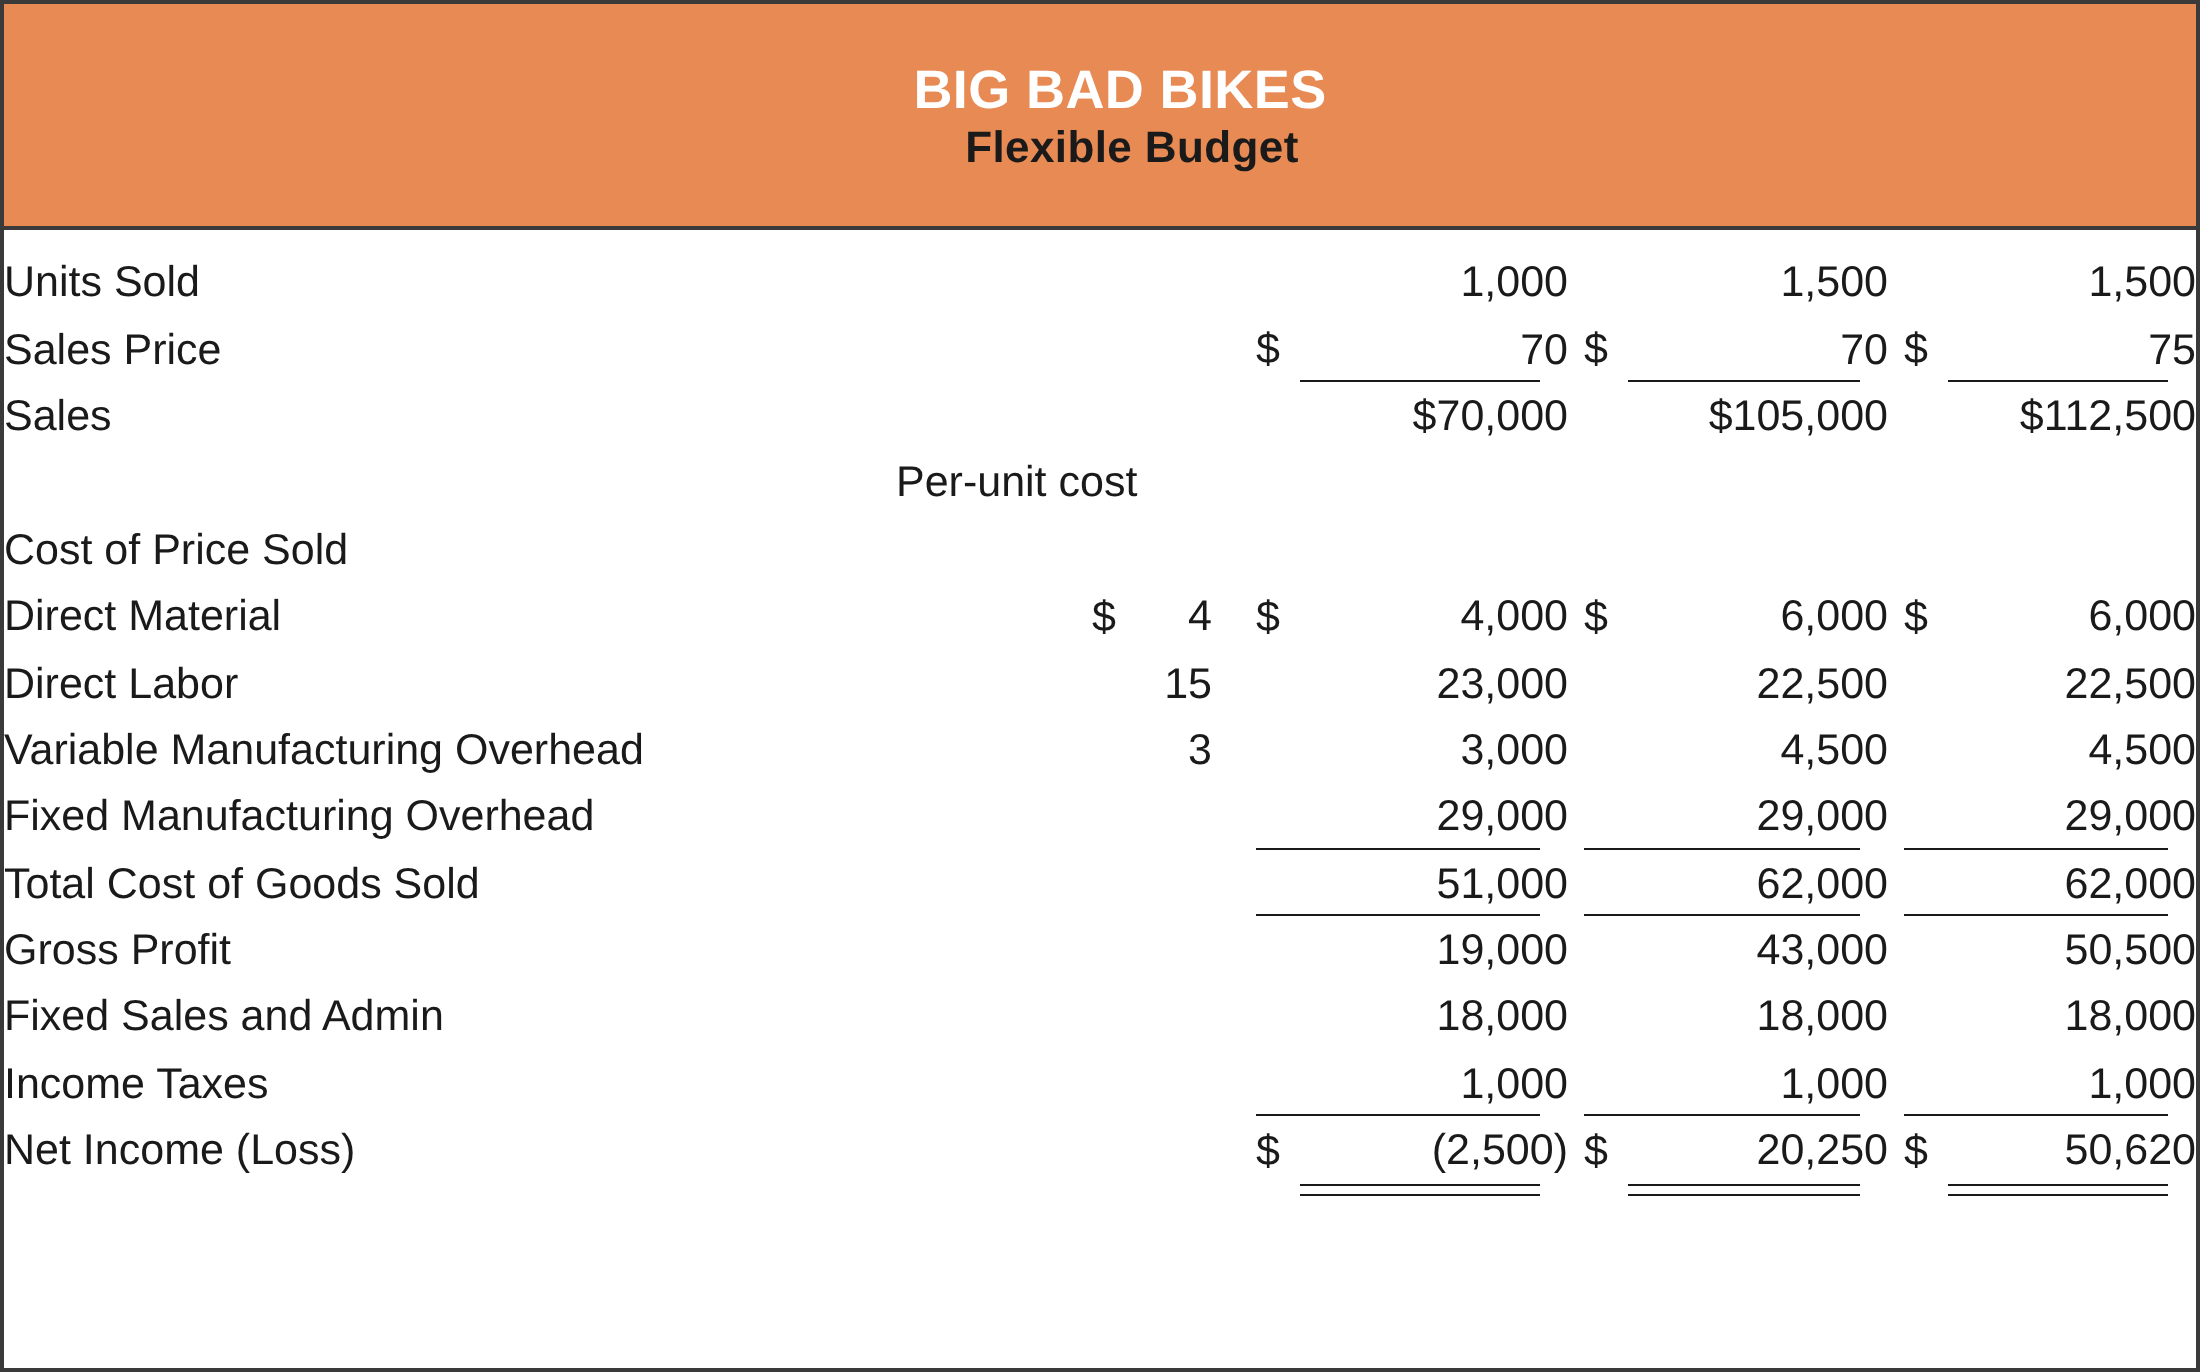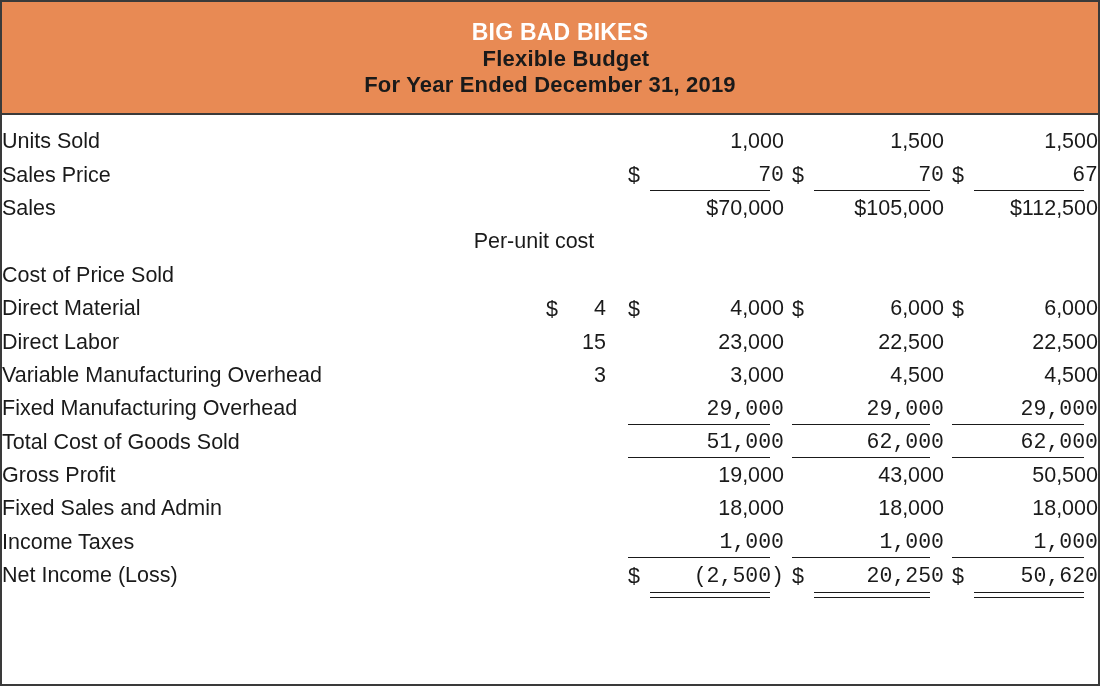--- a/index.html
+++ b/index.html
@@ -34,21 +34,21 @@
     justify-content: center;
     padding-top: 2px;
   }
   .header-line {
     font-weight: bold;
     line-height: 1.17;
     text-align: center;
     letter-spacing: 0.2px;
   }
   .header-company {
-    font-size: 23px;
+    font-size: 27px;
     color: #ffffff;
     margin-left: 20px;
   }
   .header-sub1 {
     font-size: 22px;
     color: #1a1a1a;
     margin-left: 32px;
   }
   .header-sub2 {
     font-size: 22px;
@@ -104,21 +104,20 @@
   .num.has-cur .inner { padding-left: 18px; }
 
   
   .unit.num { padding-right: 14px; }
   .unit.num .cur { left: 98px; }
 
   
   .rule-single .inner,
   .rule-double .inner {
     position: relative;
-    font-family: Liberation Mono, monospace;
   }
   .num.rule-single::after {
     content: "";
     position: absolute;
     left: 8px;
     right: 14px;
     bottom: 1px;
     border-bottom: 1.6px solid #1a1a1a;
   }
   .num.rule-double::after {
@@ -138,34 +137,32 @@
     border-bottom: 1.6px solid #1a1a1a;
   }
   
   .num.rule-single.after-cur::after,
   .num.rule-double.after-cur::after,
   .num.rule-double.after-cur::before {
     left: 30px;
   }
 
   .perunit-header {
-    text-align: center;
     padding-right: 8px;
   }
   .empty { }
 </style>
 </head>
 <body>
 
 <div class="statement">
 
   <div class="header-band">
     <div class="header-line header-company">BIG BAD BIKES</div>
     <div class="header-line header-sub1">Flexible Budget</div>
-    <div class="header-line header-sub2">For Year Ended December 31, 2019</div>
   </div>
 
   <div class="body-wrap">
     <table class="budget">
       <colgroup>
         <col class="c-label">
         <col class="c-unit">
         <col class="c-col1">
         <col class="c-col2">
         <col class="c-col3">
@@ -190,21 +187,21 @@
             <td class="num col1 has-cur rule-single after-cur">
               <span class="cur">$</span>
               <span class="inner">70</span>
             </td>
             <td class="num col2 has-cur rule-single after-cur">
               <span class="cur">$</span>
               <span class="inner">70</span>
             </td>
             <td class="num col3 has-cur rule-single after-cur">
               <span class="cur">$</span>
-              <span class="inner">67</span>
+              <span class="inner">75</span>
             </td>
           </tr>
           <tr>
             <td class="label-cell">Sales</td>
             <td class="num unit empty"></td>
             <td class="num col1">
               <span class="inner">$70,000</span>
             </td>
             <td class="num col2">
               <span class="inner">$105,000</span>

